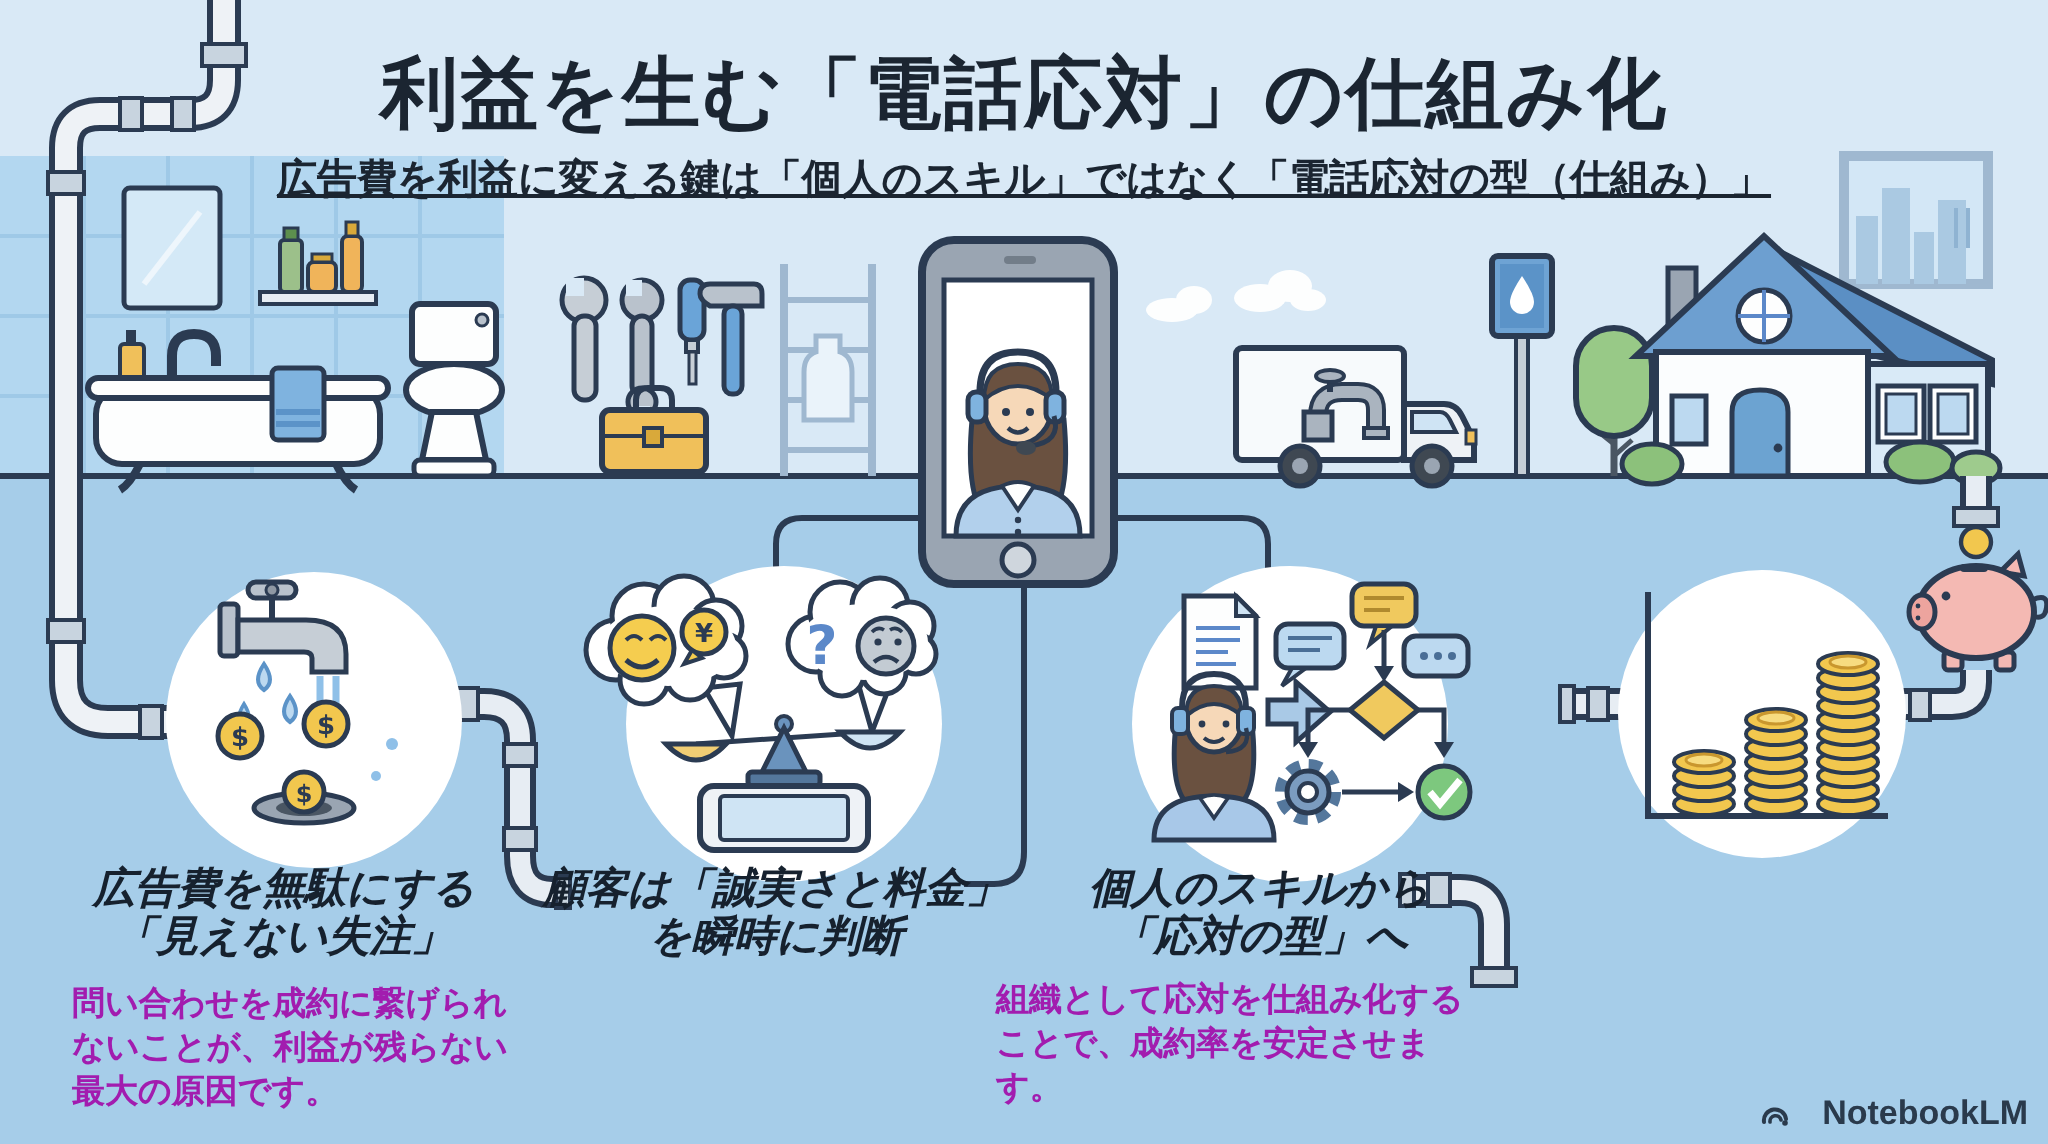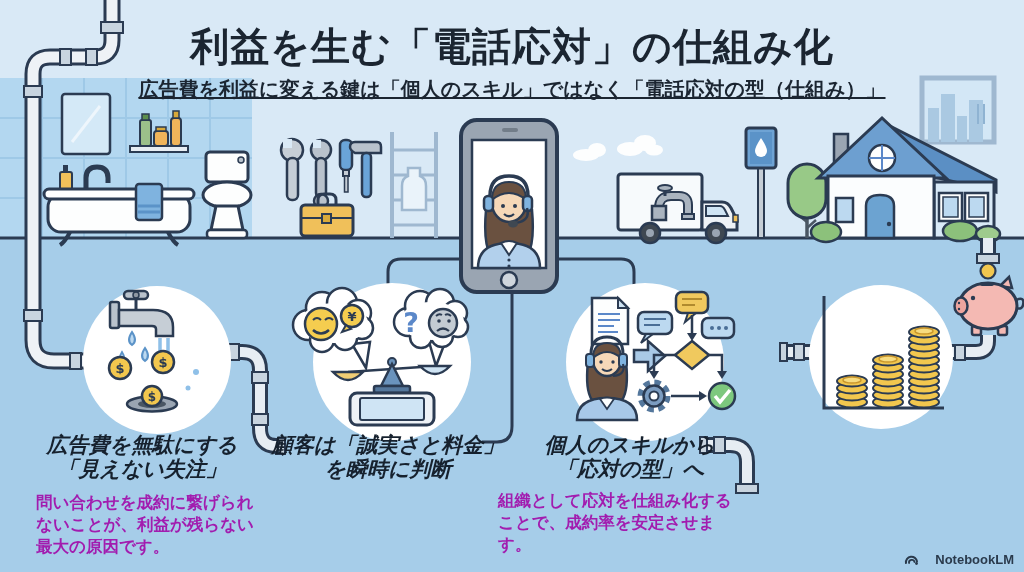--- a/index.html
+++ b/index.html
@@ -31,21 +31,21 @@
   .sh2 { left:262px; top:433px; width:252px; }
   .sh3 { left:515px; top:433px; width:230px; }
   .sh4 { left:765px; top:433px; width:240px; }
   .sb1 { left:36px;  top:492px; width:228px; }
   .sb2 { left:286px; top:490px; width:238px; }
   .sb3 { left:498px; top:490px; width:234px; }
   .sb4 { left:782px; top:492px; width:240px; }
 
   .watermark {
     position:absolute; right:10px; bottom:5px; display:flex; align-items:center; gap:16px;
-    color:#2a3a4c; font-size:13px; font-weight:700;
+    color:#2a3a4c; font-size:17px; font-weight:700;
   }
 
   
   .po { fill:none; stroke:#2b3b52; stroke-width:16; }
   .pi { fill:none; stroke:#e7edf3; stroke-width:10; }
   .poL { fill:none; stroke:#2b3b52; stroke-width:17; }
   .piL { fill:none; stroke:#eef2f6; stroke-width:11; }
   .cp { fill:#c8d4df; stroke:#2b3b52; stroke-width:2; }
   .wire { fill:none; stroke:#2b3b52; stroke-width:3; }
 </style>

